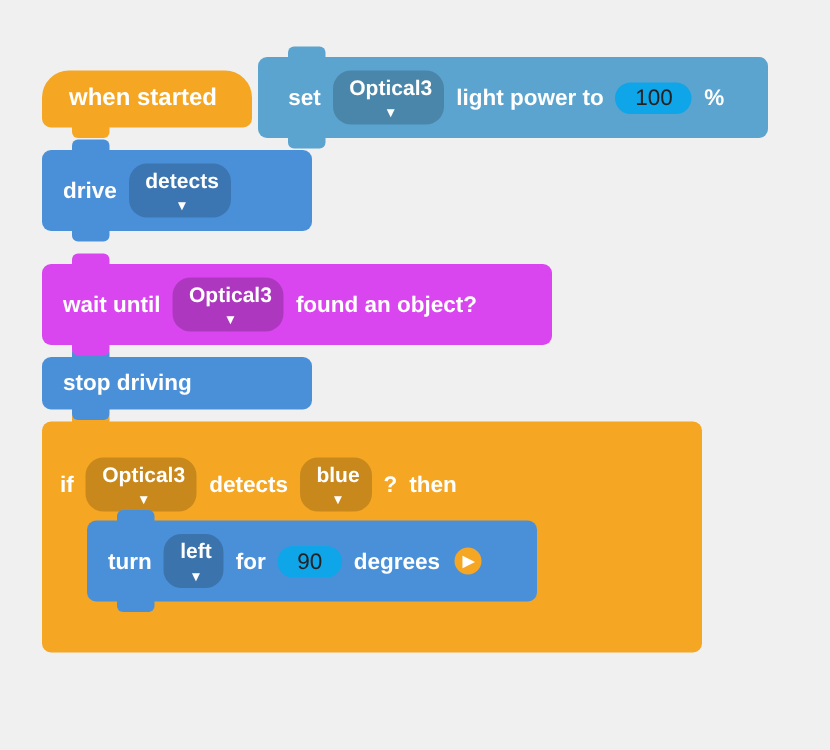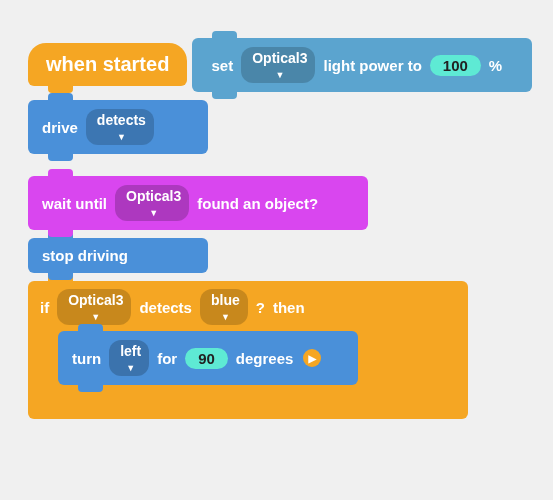--- a/index.html
+++ b/index.html
@@ -18,21 +18,21 @@
       align-items: center;
       gap: 8px;
       color: white;
     }
 
     .when-started-block {
       background: #f5a623;
       border-radius: 18px 18px 6px 6px;
       padding: 10px 18px;
       color: white;
-      font-size: 20px;
+      font-size: 16px;
       display: inline-block;
       position: relative;
       min-width: 140px;
     }
     .when-started-block::after {
       content: '';
       display: block;
       width: 25px;
       height: 8px;
       background: #f5a623;
@@ -93,33 +93,33 @@
       flex-direction: column;
     }
     .dd-arrow {
       font-size: 9px;
       margin-top: 1px;
     }
 
     .val {
       display: inline-flex;
       align-items: center;
-      background: #5eead4;
+      background: #0ea5e9;
       border-radius: 14px;
       padding: 2px 13px;
       color: #222;
-      font-weight: bold;
+      font-weight: normal;
       font-size: 15px;
     }
 
     
     .if-outer {
       background: #f5a623;
       border-radius: 6px;
-      padding: 8px 14px 14px 12px;
+      padding: 24px 14px 14px 12px;
       display: inline-flex;
       flex-direction: column;
       gap: 6px;
       position: relative;
       min-width: 440px;
     }
     .if-outer::before {
       content: '';
       display: block;
       width: 25px;

